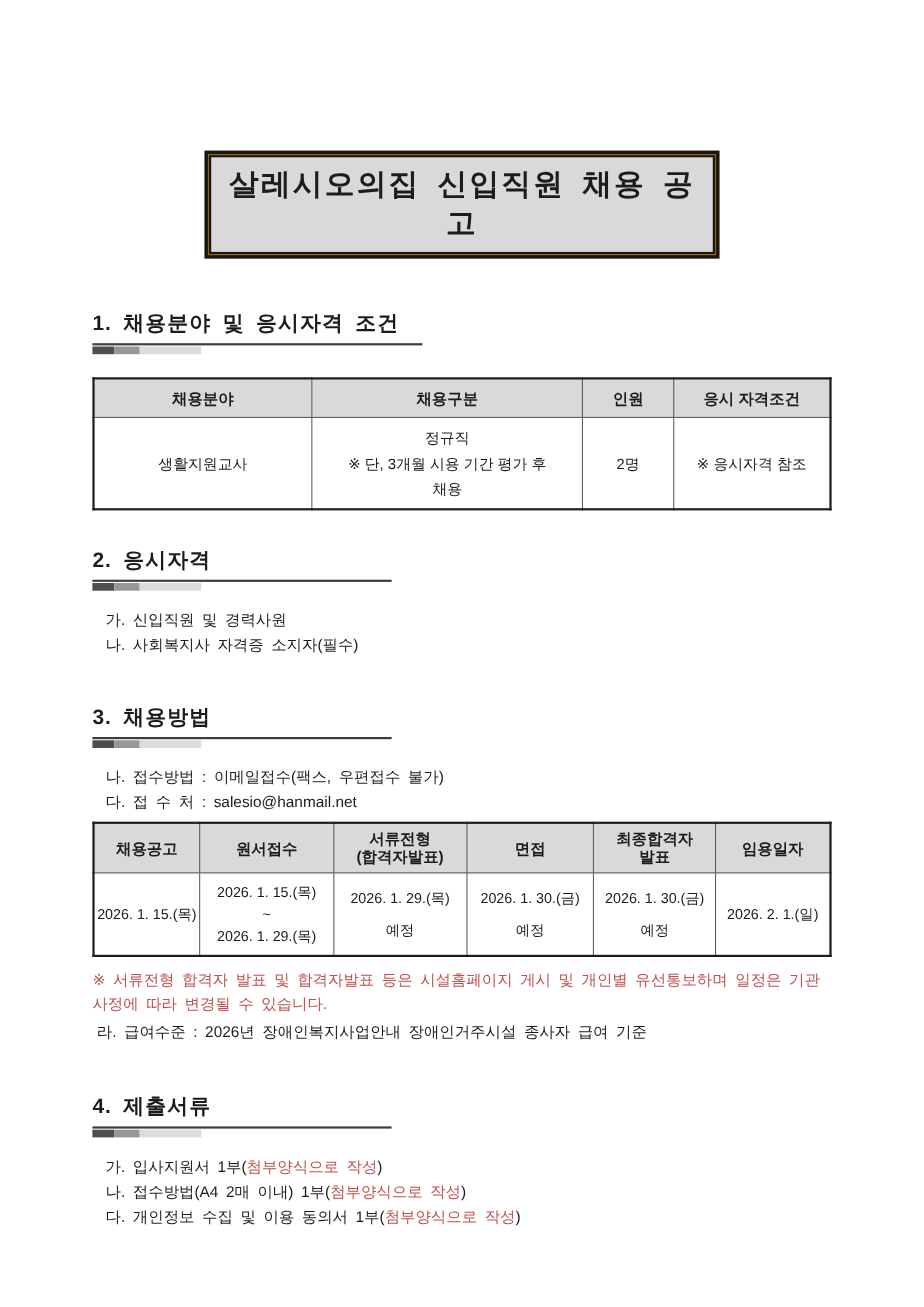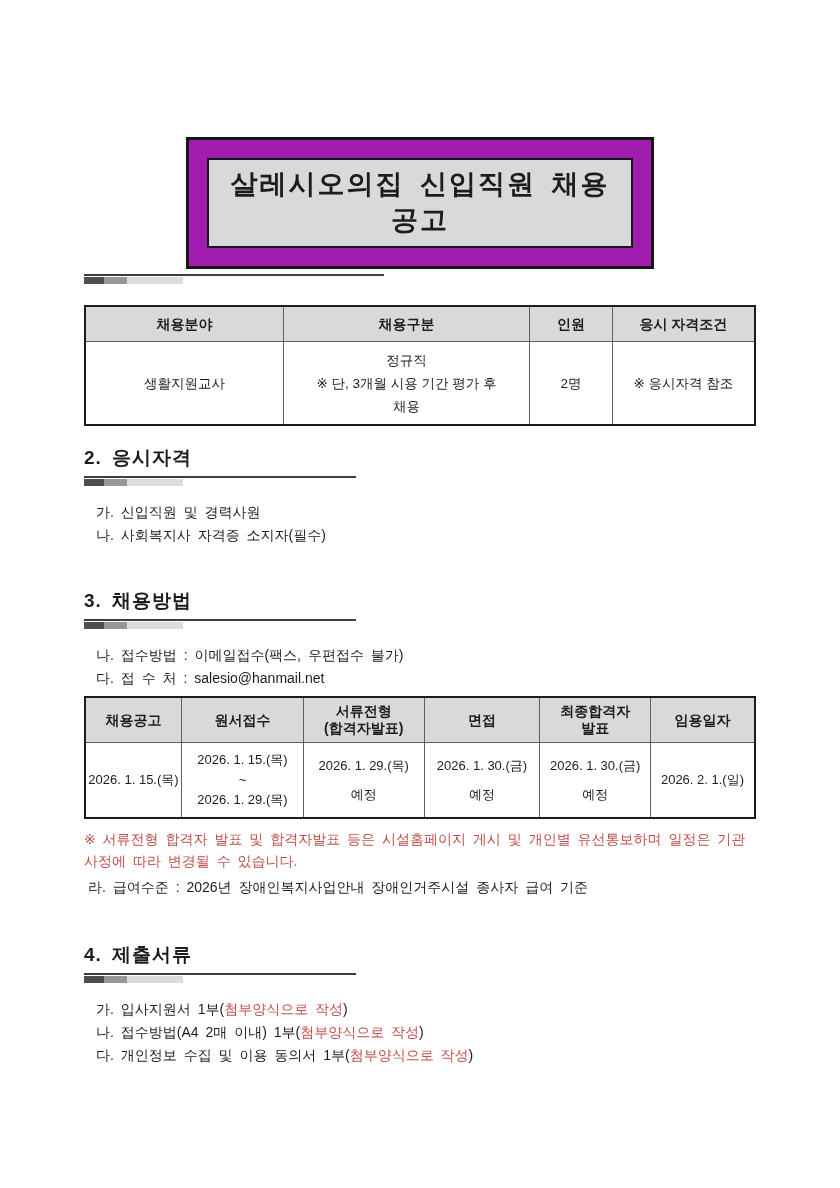--- a/index.html
+++ b/index.html
@@ -7,21 +7,21 @@
     width:840px;height:1188px;
     font-family:"Liberation Sans","DejaVu Sans",sans-serif;
     color:#1c1c1c;
     -webkit-font-smoothing:antialiased;
   }
   .page{position:relative;width:840px;height:1188px;overflow:hidden;background:#fff;}
 
   
   .title-box{
     margin:137px auto 0;width:468px;
-    border:3px solid #171717;background:#a21caf;padding:18px;
+    border:3px solid #171717;background:#a16207;padding:1px;
     box-sizing:border-box;
   }
   .title-inner{
     border:2px solid #171717;background:#d9d9d9;
     text-align:center;font-weight:bold;font-size:27px;
     letter-spacing:2px;padding:6px 4px 8px;
     word-spacing:6px;
   }
 
   .content{padding:0 84px;}
@@ -31,21 +31,21 @@
     font-size:19px;font-weight:bold;letter-spacing:1px;word-spacing:4px;
   }
   .head-underline{height:2px;background:#3d3d3d;margin-top:5px;width:272px;}
   .head-underline.w-lg{width:300px;}
   .head-bar{display:flex;height:7px;margin-top:1px;}
   .head-bar .seg1{width:20px;background:#4e4e4e;}
   .head-bar .seg2{width:23px;background:#979797;}
   .head-bar .seg3{width:56px;background:#dcdcdc;}
 
   .mt-s1{margin-top:46px;}
-  .mt-s2{margin-top:19px;}
+  .mt-s2{margin-top:32px;}
   .mt-s3{margin-top:41px;}
   .mt-s4{margin-top:44px;}
 
   
   .list{margin-top:15px;padding-left:12px;font-size:14px;line-height:23px;word-spacing:3px;}
   .list div{white-space:pre-wrap;}
   .bold{font-weight:bold;}
   .red{color:var(--accent-red,#c0504d);}
 
   
@@ -78,20 +78,21 @@
 <body>
 
 <div class="page">
 
   <div class="title-box">
     <div class="title-inner">살레시오의집 신입직원 채용 공고</div>
   </div>
 
   <div class="content">
 
+    <div class="sec-head mt-s1">1. 채용분야 및 응시자격 조건</div>
     <div class="head-underline w-lg"></div>
     <div class="head-bar">
       <span class="seg1"></span>
       <span class="seg2"></span>
       <span class="seg3"></span>
     </div>
 
     <table class="tbl tbl-recruit">
       <colgroup>
         <col style="width:29.6%">

